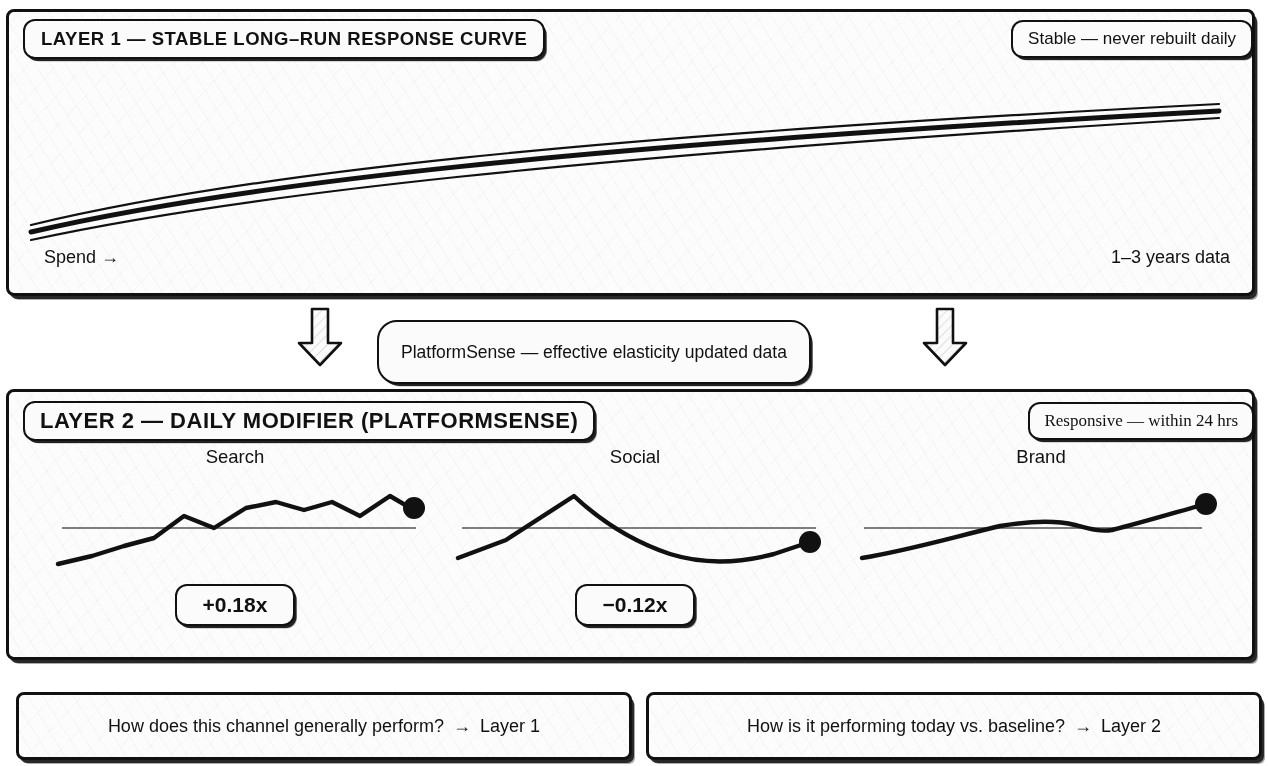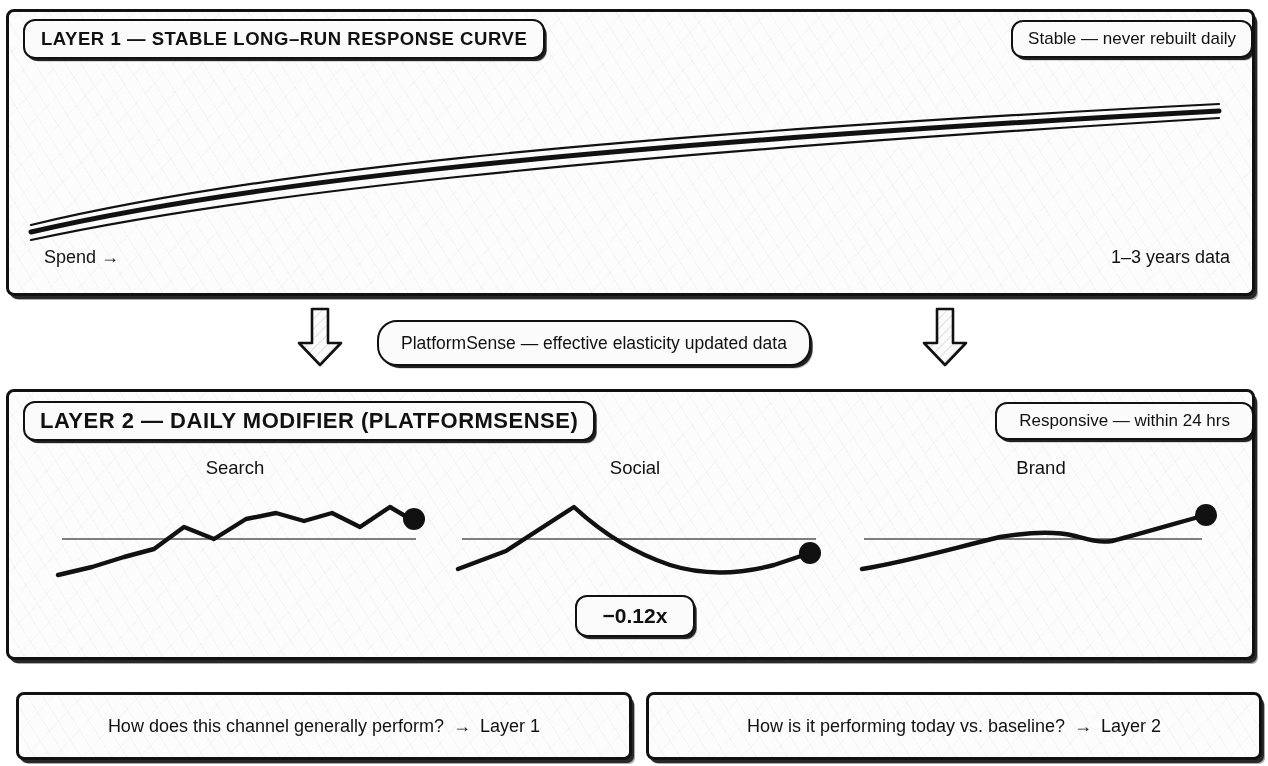--- a/index.html
+++ b/index.html
@@ -75,37 +75,38 @@
     position: absolute; right: 22px; bottom: 25px;
     font-size: 18px; z-index: 3;
   }
 
   
   .arrow-down { position: absolute; z-index: 5; }
   #arrow-left  { left: 296px; top: 306px; }
   #arrow-right { left: 921px; top: 306px; }
 
   #platformsense-pill {
-    left: 377px; top: 320px; height: 40px; padding: 1px 22px;
+    left: 377px; top: 320px; height: 40px; padding: 10px 22px;
     font-size: 17.5px; border-radius: 20px;
   }
 
   
   #layer2-panel { left: 6px; top: 389px; width: 1243px; height: 265px; }
 
   #layer2-title {
     left: 23px; top: 401px; height: 36px; padding: 0 15px;
     font-size: 22px; font-weight: 700; letter-spacing: .5px;
   }
   #layer2-badge {
-    right: 14px; top: 402px; height: 34px; padding: 0 22px;
+    right: 14px; top: 402px; height: 34px; padding: 0 14px;
     font-size: 17px;
-  }
-
-  .channel { position: absolute; top: 455px; height: 190px; z-index: 4; }
+    font-family: Liberation Serif, serif;
+  }
+
+  .channel { position: absolute; top: 444px; height: 190px; z-index: 4; }
   #channel-0 { left: 44px;  width: 382px; }
   #channel-1 { left: 444px; width: 382px; }
   #channel-2 { left: 850px; width: 382px; }
 
   .channel-name {
     text-align: center;
     font-size: 18.5px;
     height: 26px;
     line-height: 26px;
   }
@@ -192,20 +193,23 @@
   <span class="txt">Responsive — within 24 hrs</span>
 </div>
 
 <div class="channel" id="channel-0">
   <div class="channel-name">Search</div>
   <svg class="spark" width="382" height="100" viewBox="0 0 382 100">
     <line x1="18" y1="52" x2="372" y2="52" stroke="#555" stroke-width="1.6"></line>
     <polyline points="14,88 48,80 80,70 110,62 140,40 170,52 202,32 232,26 260,34 288,26 316,40 346,20 368,33" fill="none" stroke="#111" stroke-width="4.4" stroke-linejoin="round" stroke-linecap="round"></polyline>
     <circle cx="370" cy="32" r="11" fill="#111"></circle>
   </svg>
+  <div class="modifier-pill">
+    <span>+0.18x</span>
+  </div>
 </div>
 
 <div class="channel" id="channel-1">
   <div class="channel-name">Social</div>
   <svg class="spark" width="382" height="100" viewBox="0 0 382 100">
     <line x1="18" y1="52" x2="372" y2="52" stroke="#555" stroke-width="1.6"></line>
     <path d="M 14 82 L 62 64 L 130 20 C 160 48, 190 66, 226 78 C 258 88, 292 88, 330 78 L 366 66" fill="none" stroke="#111" stroke-width="4.4" stroke-linejoin="round" stroke-linecap="round"></path>
     <circle cx="366" cy="66" r="11" fill="#111"></circle>
   </svg>
   <div class="modifier-pill">

